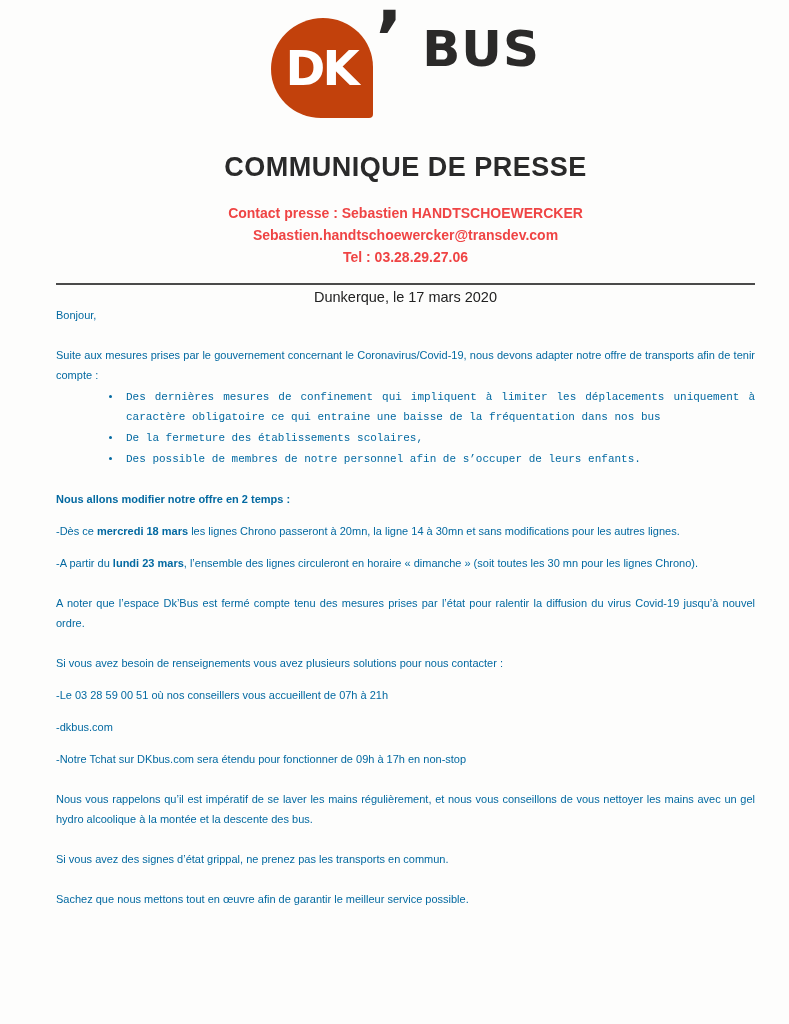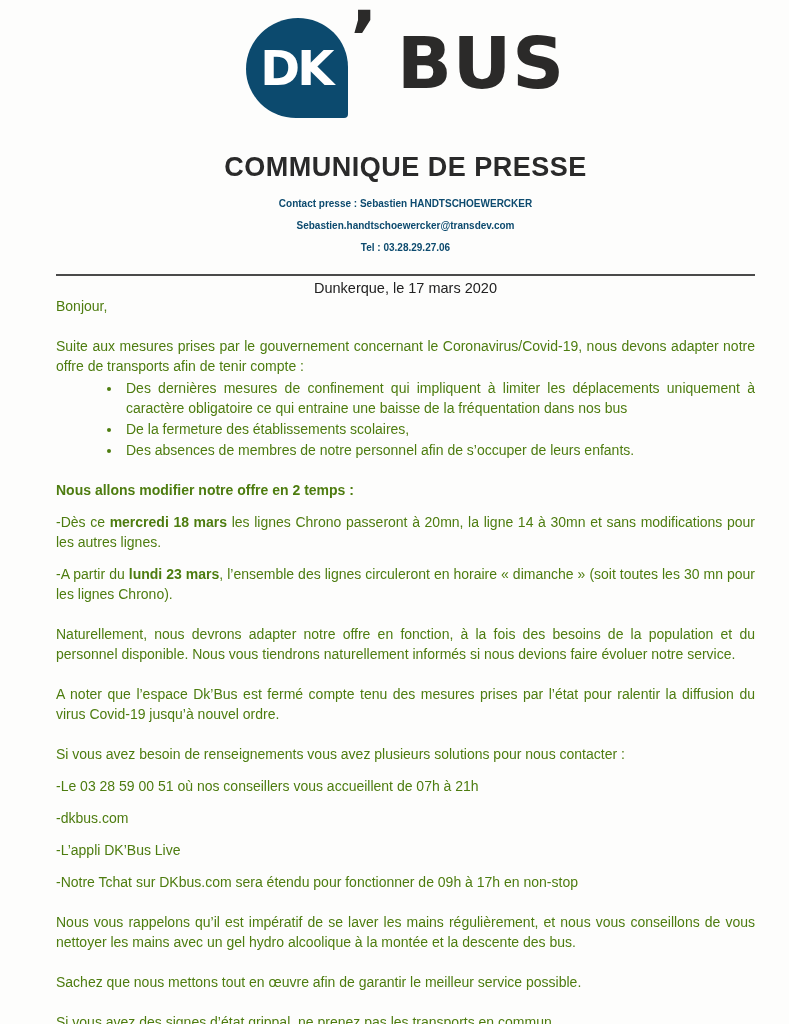--- a/index.html
+++ b/index.html
@@ -19,21 +19,21 @@
   .logo {
     display: flex;
     align-items: flex-start;
     justify-content: center;
     height: 112px;
     margin-top: 4px;
   }
   .logo-blob {
     width: 102px;
     height: 100px;
-    background: #0c4a6e;
+    background: #c2410c;
     border-radius: 52% 50% 4% 50%;
     display: flex;
     align-items: center;
     justify-content: center;
     flex: 0 0 auto;
   }
   .logo-blob span {
     color: #fff;
     font-weight: 800;
     font-size: 48px;
@@ -45,61 +45,62 @@
     color: #2b2a29;
     font-weight: 800;
     font-size: 74px;
     line-height: 0.55;
     font-family: "DejaVu Sans", sans-serif;
     margin-left: 2px;
   }
   .logo-bus {
     color: #2b2a29;
     font-weight: 800;
-    font-size: 72px;
+    font-size: 50px;
     line-height: 1.25;
     letter-spacing: 1px;
     font-family: "DejaVu Sans", sans-serif;
     margin-left: 19px;
   }
   
   .title {
     text-align: center;
     font-size: 27px;
     font-weight: 700;
     color: #2a2a2a;
     letter-spacing: 0.5px;
     margin-top: 22px;
   }
   .contact-block {
     text-align: center;
     font-weight: 700;
-    font-size: 10px;
+    font-size: 14px;
     line-height: 22px;
-    color: #0c4a6e;
-    margin-top: 10px;
+    color: #ef4444;
+    margin-top: 19px;
   }
   .rule {
     border: none;
     border-top: 2px solid #4a4a4a;
     margin-top: 15px;
   }
   
   .dateline {
     text-align: center;
     font-size: 14.5px;
     margin-top: 4px;
   }
-  p.line, li { font-size: 14px; line-height: 20px; color: #4d7c0f; }
+  p.line, li { font-size: 11px; line-height: 20px; color: #0369a1; }
   .just { text-align: justify; }
   .gap { margin-top: 20px; }
   .tight { margin-top: 12px; }
   ul.bullets {
     margin: 2px 0 0 0;
     padding-left: 66px;
+    font-family: Liberation Mono, monospace;
   }
   ul.bullets li {
     list-style: disc;
     padding-left: 4px;
     margin-top: 1px;
   }
   .bold { font-weight: 700; }
 </style>
 </head>
 <body>
@@ -125,37 +126,35 @@
 
   <div class="dateline">Dunkerque, le 17 mars 2020</div>
 
   <p class="line">Bonjour,</p>
 
   <p class="line just gap">Suite aux mesures prises par le gouvernement concernant le Coronavirus/Covid-19, nous devons adapter notre offre de transports afin de tenir compte :</p>
 
   <ul class="bullets">
     <li class="just">Des dernières mesures de confinement qui impliquent  à limiter les déplacements uniquement à caractère obligatoire ce qui entraine une baisse de la fréquentation dans nos bus</li>
     <li>De la fermeture des établissements scolaires,</li>
-    <li>Des absences de membres de notre personnel afin de s’occuper de leurs enfants.</li>
+    <li>Des possible de membres de notre personnel afin de s’occuper de leurs enfants.</li>
   </ul>
 
   <p class="line bold gap">Nous allons modifier notre offre en 2 temps :</p>
   <p class="line just tight"><span>-Dès ce </span><span class="bold">mercredi 18 mars</span><span> les lignes Chrono passeront à 20mn, la ligne 14 à 30mn et sans modifications pour les autres lignes.</span></p>
   <p class="line just tight"><span>-A partir du </span><span class="bold">lundi 23 mars</span><span>, l’ensemble des lignes circuleront en horaire « dimanche » (soit toutes les 30 mn pour les lignes Chrono).</span></p>
 
-  <p class="line just gap">Naturellement, nous devrons adapter notre offre en fonction, à la fois des besoins de la population et du personnel disponible. Nous vous tiendrons naturellement informés si nous devions faire évoluer notre service.</p>
 
   <p class="line just gap">A noter que l’espace Dk’Bus est fermé compte tenu des mesures prises par l’état pour ralentir la diffusion du virus Covid-19 jusqu’à nouvel ordre.</p>
 
   <p class="line gap">Si vous avez besoin de renseignements vous avez plusieurs solutions pour nous contacter :</p>
   <p class="line tight">-Le 03 28 59 00 51 où nos conseillers vous accueillent de 07h à 21h</p>
   <p class="line tight">-dkbus.com</p>
-  <p class="line tight">-L’appli DK’Bus Live</p>
   <p class="line tight">-Notre Tchat sur DKbus.com sera étendu pour fonctionner de 09h à 17h en non-stop</p>
 
   <p class="line just gap">Nous vous rappelons qu’il est impératif de se laver les mains régulièrement, et nous vous conseillons de vous nettoyer les mains avec un gel hydro alcoolique à la montée et la descente des bus.</p>
 
 
+  <p class="line gap">Si vous avez des signes d’état grippal, ne prenez pas les transports en commun.</p>
+
   <p class="line gap">Sachez que nous mettons tout en œuvre afin de garantir le meilleur service possible.</p>
-
-  <p class="line gap">Si vous avez des signes d’état grippal, ne prenez pas les transports en commun.</p>
 
 </div>
 
 </body></html>

